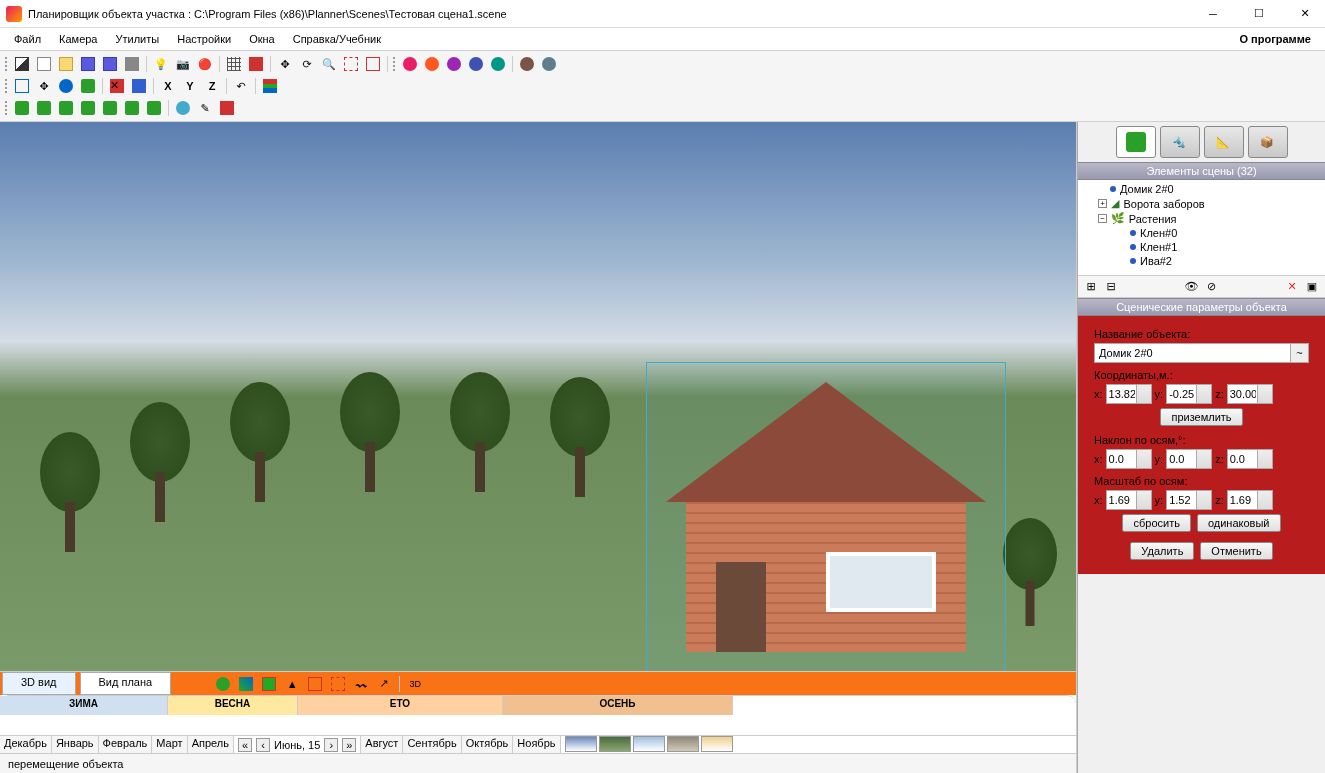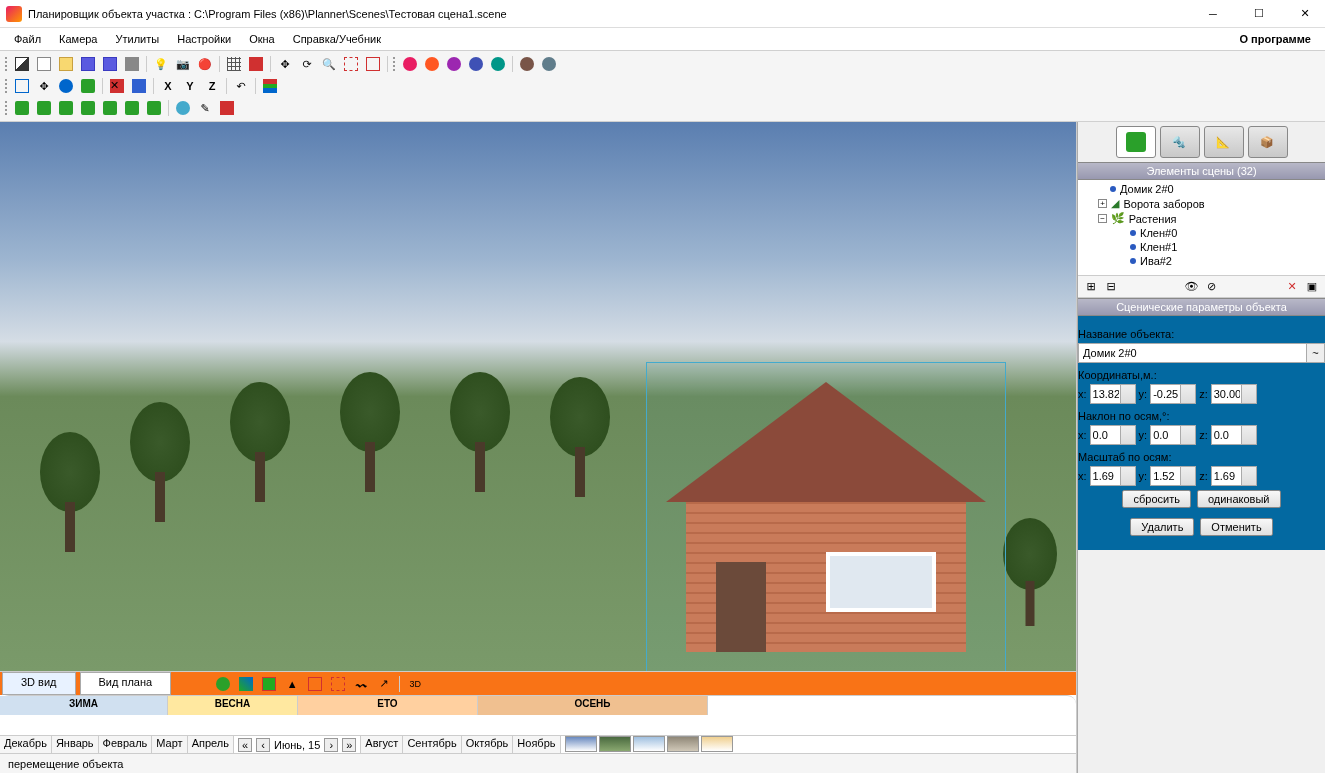--- a/index.html
+++ b/index.html
@@ -42,21 +42,21 @@
 .viewtabs { height: 24px; display: flex; border-top: 1px solid #ccc; background: #f97316; }
 .vtab { padding: 3px 18px; border: 1px solid #aaa; background: #fff; margin: 0 2px; cursor: pointer; font-size: 11px; }
 .vtab.active { background: #e8f2ff; }
 .shape-tb { display: flex; gap: 3px; margin-left: 40px; align-items: center; }
 
 
 .seasons { height: 20px; display: flex; border-top: 1px solid #ccc; border-radius: 9px; }
 .season { flex: 0 0 auto; text-align: center; font-size: 10px; padding: 2px 0; border-right: 1px solid #ccc; font-weight: bold; }
 .winter { background: #d0e0f0; width: 168px; }
 .spring { background: #ffe8a0; width: 130px; }
-.summer { background: #ffd0a0; width: 180px; }
+.summer { background: #ffd0a0; width: 205px; }
 .autumn { background: #f0c090; width: 230px; }
 
 
 .months { height: 18px; display: flex; border-top: 1px solid #ccc; font-size: 10px; align-items: stretch; margin-top: 20px; }
 .month { padding: 1px 4px; border-right: 1px solid #ccc; cursor: pointer; background: #f5f5f5; }
 .month.curr { background: #fff; display: flex; align-items: center; gap: 4px; }
 .navbtn { width: 14px; height: 14px; background: #eee; border: 1px solid #999; display: inline-flex; align-items: center; justify-content: center; cursor: pointer; }
 .skythumbs { display: flex; gap: 2px; margin-left: 4px; }
 .skyth { width: 32px; height: 16px; background: linear-gradient(#6a8ac0,#fff); border: 1px solid #999; cursor: pointer; }
 
@@ -73,21 +73,21 @@
 .treeitem { padding: 1px 2px 1px 18px; cursor: pointer; display: flex; align-items: center; gap: 4px; }
 .treeitem.lvl1 { padding-left: 30px; }
 .treeitem.lvl2 { padding-left: 50px; }
 .bullet { width: 6px; height: 6px; border-radius: 50%; background: #2a5ac0; display: inline-block; }
 .exp { width: 9px; height: 9px; border: 1px solid #888; display: inline-flex; align-items: center; justify-content: center; font-size: 8px; line-height: 1; }
 .treetb { height: 22px; background: #f5f5f5; display: flex; align-items: center; gap: 2px; padding: 0 4px; justify-content: space-between; border-bottom: 1px solid #ccc; }
 .treetb .grp { display: flex; gap: 2px; }
 .sbtn { width: 18px; height: 18px; display: flex; align-items: center; justify-content: center; cursor: pointer; border: 1px solid transparent; }
 
 
-.props { padding: 6px 0; background: #0369a1; font-size: 11px; }
+.props { padding: 6px 16px; background: #b91c1c; font-size: 11px; }
 .props .lbl { margin: 6px 0 3px; }
 .props .row { display: flex; align-items: center; gap: 3px; margin-bottom: 4px; }
 .props input[type=text] { width: 46px; height: 20px; border: 1px solid #aaa; background: #fff; text-align: left; padding: 0 16px 0 2px; font-size: 11px; }
 .props .namefield { width: 100%; display: flex; }
 .props .namefield input { flex: 1; text-align: left; padding: 0 4px; }
 .props .namefield .dd { width: 18px; border: 1px solid #aaa; border-left: none; background: #eee; display: flex; align-items: center; justify-content: center; cursor: pointer; }
 .props .spin { position: relative; }
 .props .spin::after { content: ""; position: absolute; right: 1px; top: 1px; width: 14px; height: 18px; background: linear-gradient(#eee,#ddd); border-left: 1px solid #aaa; }
 .props .btn { padding: 2px 10px; border: 1px solid #888; background: linear-gradient(#f8f8f8,#e0e0e0); cursor: pointer; border-radius: 2px; }
 .props .btnrow { display: flex; gap: 6px; justify-content: center; margin: 4px 0 8px; }
@@ -409,20 +409,23 @@
 
       <div class="lbl">Координаты,м.:</div>
       <div class="row">
         <span>x:</span>
         <span class="spin"><input type="text" value="13.82" style=""></span>
         <span>y:</span>
         <span class="spin"><input type="text" value="-0.25" style=""></span>
         <span>z:</span>
         <span class="spin"><input type="text" value="30.00" style=""></span>
       </div>
+      <div class="btnrow">
+        <button class="btn">приземлить</button>
+      </div>
 
       <div class="lbl">Наклон по осям,°:</div>
       <div class="row">
         <span>x:</span>
         <span class="spin"><input type="text" value="0.0" style=""></span>
         <span>y:</span>
         <span class="spin"><input type="text" value="0.0" style=""></span>
         <span>z:</span>
         <span class="spin"><input type="text" value="0.0" style=""></span>
       </div>

